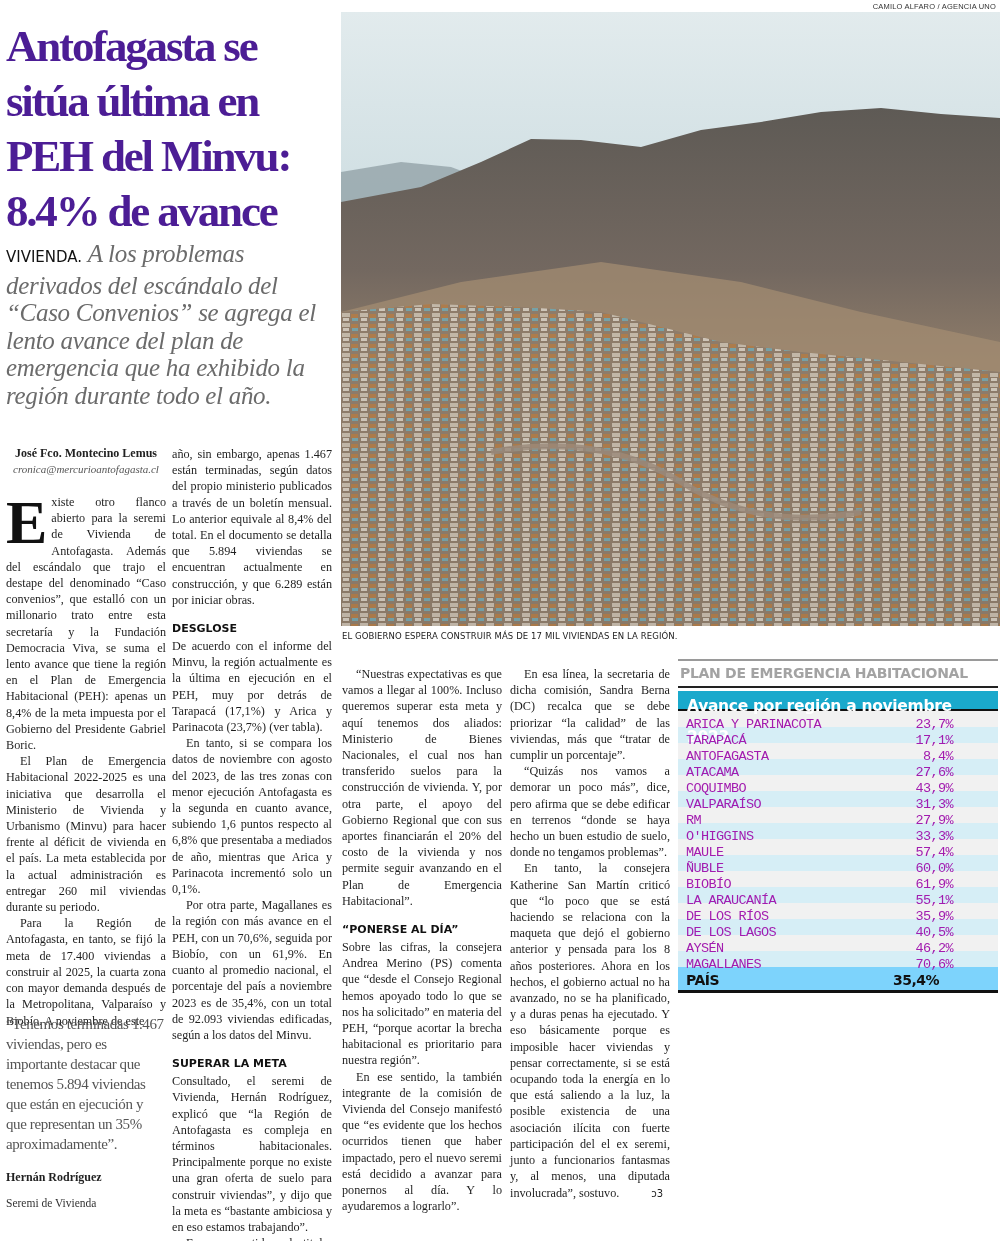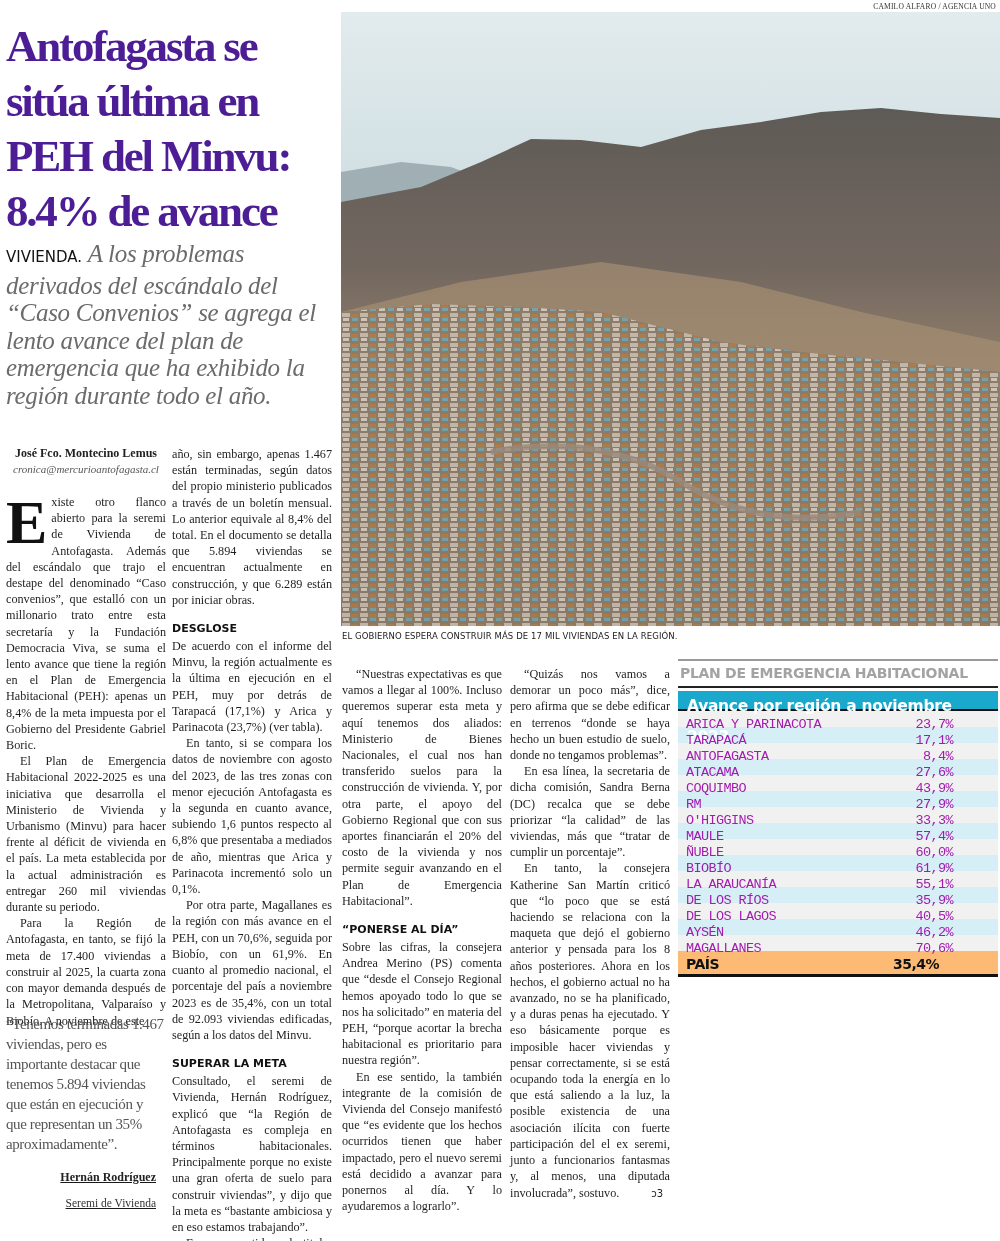--- a/index.html
+++ b/index.html
@@ -43,27 +43,27 @@
   .col1 { left: 6px; top: 494px; }
   .col2 { left: 172px; top: 446px; }
   .col3 { left: 342px; top: 666px; }
   .col4 { left: 510px; top: 666px; }
 
   .pullquote {
     position: absolute; left: 6px; top: 1014px; width: 160px;
     font-family: "Liberation Serif", serif; font-size: 15px; line-height: 20px;
     color: #555; letter-spacing: -0.4px;
   }
-  .pq-attrib { position: absolute; left: 6px; top: 1170px; width: 150px; text-align: right; font-family: "Liberation Serif", serif; text-decoration: underline; }
+  .pq-attrib { position: absolute; left: 6px; top: 1170px; width: 150px; font-family: "Liberation Serif", serif; }
   .pq-attrib .n { font-weight: bold; font-size: 12px; color: #222; }
   .pq-attrib .r { font-size: 11.5px; color: #333; margin-top: 12px; }
 
   .credit {
     position: absolute; right: 4px; top: 2px;
-    font-family: Liberation Serif, serif; font-size: 7.5px; color: #333; letter-spacing: 0.2px;
+    font-family: Liberation Sans, sans-serif; font-size: 7.5px; color: #333; letter-spacing: 0.2px;
   }
   .photo {
     position: absolute; left: 341px; top: 12px; width: 659px; height: 614px; overflow: hidden;
     background: linear-gradient(180deg, #dde7ea 0%, #c9dade 14%, #d8e4e6 26%, #b9cbd0 32%, #7a7670 38%, #6c655d 46%, #7b6e62 55%, #9b8670 64%, #a89076 70%, #9d8468 78%, #8e7a64 86%, #8a7868 100%);
   }
   .photo svg { position: absolute; left: 0; top: 0; }
   .caption {
     position: absolute; left: 342px; top: 631px; width: 650px;
     font-family: "DejaVu Sans", sans-serif; font-size: 8.5px; color: #222; letter-spacing: 0.1px;
   }
@@ -87,21 +87,21 @@
   .table .row {
     display: flex; height: 16px; line-height: 27.8px; font-size: 13.5px; color: #a21caf;
     letter-spacing: -0.6px;
     font-family: Liberation Mono, monospace;
   }
   .table .row:nth-child(odd) { background: #f1f1f1; }
   .table .row:nth-child(even) { background: #d6eef6; }
   .table .row .region { width: 215px; padding-left: 8px; }
   .table .row .value { width: 60px; text-align: right; }
   .table .total {
-    display: flex; height: 26px; line-height: 26px; background: #fdba74;
+    display: flex; height: 26px; line-height: 26px; background: #7dd3fc;
     font-weight: bold; font-size: 14px; color: #111; border-bottom: 3px solid #111; letter-spacing: -0.5px;
   }
   .table .total .region { width: 215px; padding-left: 8px; }
   .table .total .value { width: 60px; text-align: left; }
   .endmark { font-family: "DejaVu Sans", sans-serif; font-size: 10px; margin-left: 32px; }
 </style>
 </head>
 <body>
 
 <h1 class="headline">Antofagasta se sitúa última en PEH del Minvu: 8.4% de avance</h1>
@@ -178,22 +178,22 @@
 </div>
 
 <div class="col col3">
   <p>“Nuestras expectativas es que vamos a llegar al 100%. Incluso queremos superar esta meta y aquí tenemos dos aliados: Ministerio de Bienes Nacionales, el cual nos han transferido suelos para la construcción de vivienda. Y, por otra parte, el apoyo del Gobierno Regional que con sus aportes financiarán el 20% del costo de la vivienda y nos permite seguir avanzando en el Plan de Emergencia Habitacional”.</p>
   <h3>“PONERSE AL DÍA”</h3>
   <p class="noindent">Sobre las cifras, la consejera Andrea Merino (PS) comenta que “desde el Consejo Regional hemos apoyado todo lo que se nos ha solicitado” en materia del PEH, “porque acortar la brecha habitacional es prioritario para nuestra región”.</p>
   <p>En ese sentido, la también integrante de la comisión de Vivienda del Consejo manifestó que “es evidente que los hechos ocurridos tienen que haber impactado, pero el nuevo seremi está decidido a avanzar para ponernos al día. Y lo ayudaremos a lograrlo”.</p>
 </div>
 
 <div class="col col4">
+  <p>En esa línea, la secretaria de dicha comisión, Sandra Berna (DC) recalca que se debe priorizar “la calidad” de las viviendas, más que “tratar de cumplir un porcentaje”.</p>
   <p>“Quizás nos vamos a demorar un poco más”, dice, pero afirma que se debe edificar en terrenos “donde se haya hecho un buen estudio de suelo, donde no tengamos problemas”.</p>
-  <p>En esa línea, la secretaria de dicha comisión, Sandra Berna (DC) recalca que se debe priorizar “la calidad” de las viviendas, más que “tratar de cumplir un porcentaje”.</p>
   <p><span>En tanto, la consejera Katherine San Martín criticó que “lo poco que se está haciendo se relaciona con la maqueta que dejó el gobierno anterior y pensada para los 8 años posteriores. Ahora en los hechos, el gobierno actual no ha avanzado, no se ha planificado, y a duras penas ha ejecutado. Y eso básicamente porque es imposible hacer viviendas y pensar correctamente, si se está ocupando toda la energía en lo que está saliendo a la luz, la posible existencia de una asociación ilícita con fuerte participación del el ex seremi, junto a funcionarios fantasmas y, al menos, una diputada involucrada”, sostuvo.</span><span class="endmark">ↄ3</span></p>
 </div>
 
 <div class="sidebar-rule"></div>
 <div class="table-kicker">PLAN DE EMERGENCIA HABITACIONAL</div>
 <div class="kicker-rule"></div>
 
 <div class="table">
   <div class="thead">Avance por región a noviembre 2023</div>
   <div class="tbody">
@@ -209,20 +209,24 @@
         <span class="region">ANTOFAGASTA</span>
         <span class="value">8,4%</span>
       </div>
     <div class="row">
         <span class="region">ATACAMA</span>
         <span class="value">27,6%</span>
       </div>
     <div class="row">
         <span class="region">COQUIMBO</span>
         <span class="value">43,9%</span>
+      </div>
+    <div class="row">
+        <span class="region">VALPARAÍSO</span>
+        <span class="value">31,3%</span>
       </div>
     <div class="row">
         <span class="region">RM</span>
         <span class="value">27,9%</span>
       </div>
     <div class="row">
         <span class="region">O'HIGGINS</span>
         <span class="value">33,3%</span>
       </div>
     <div class="row">

